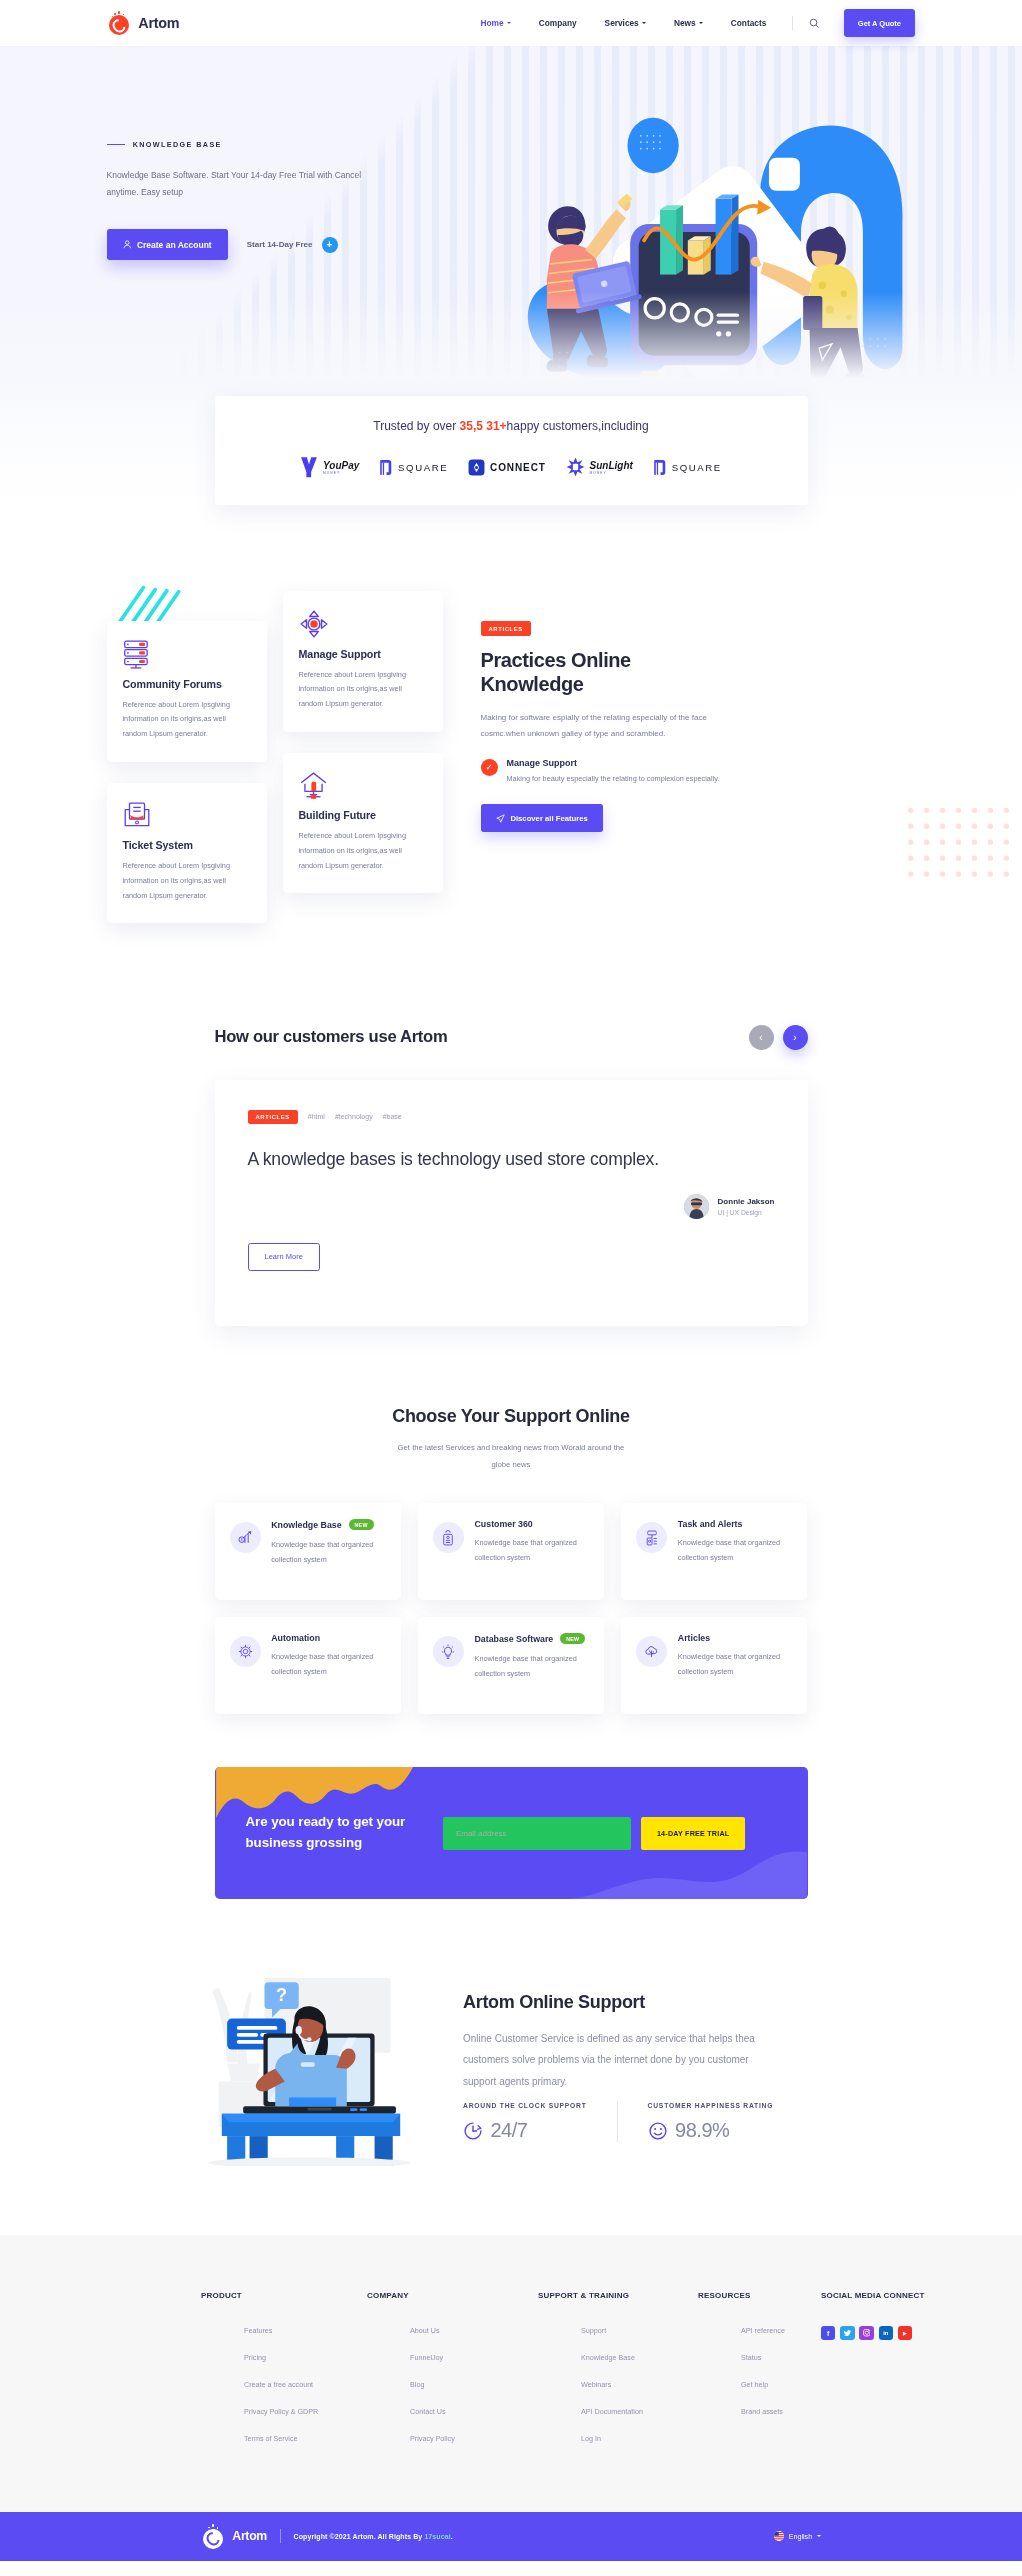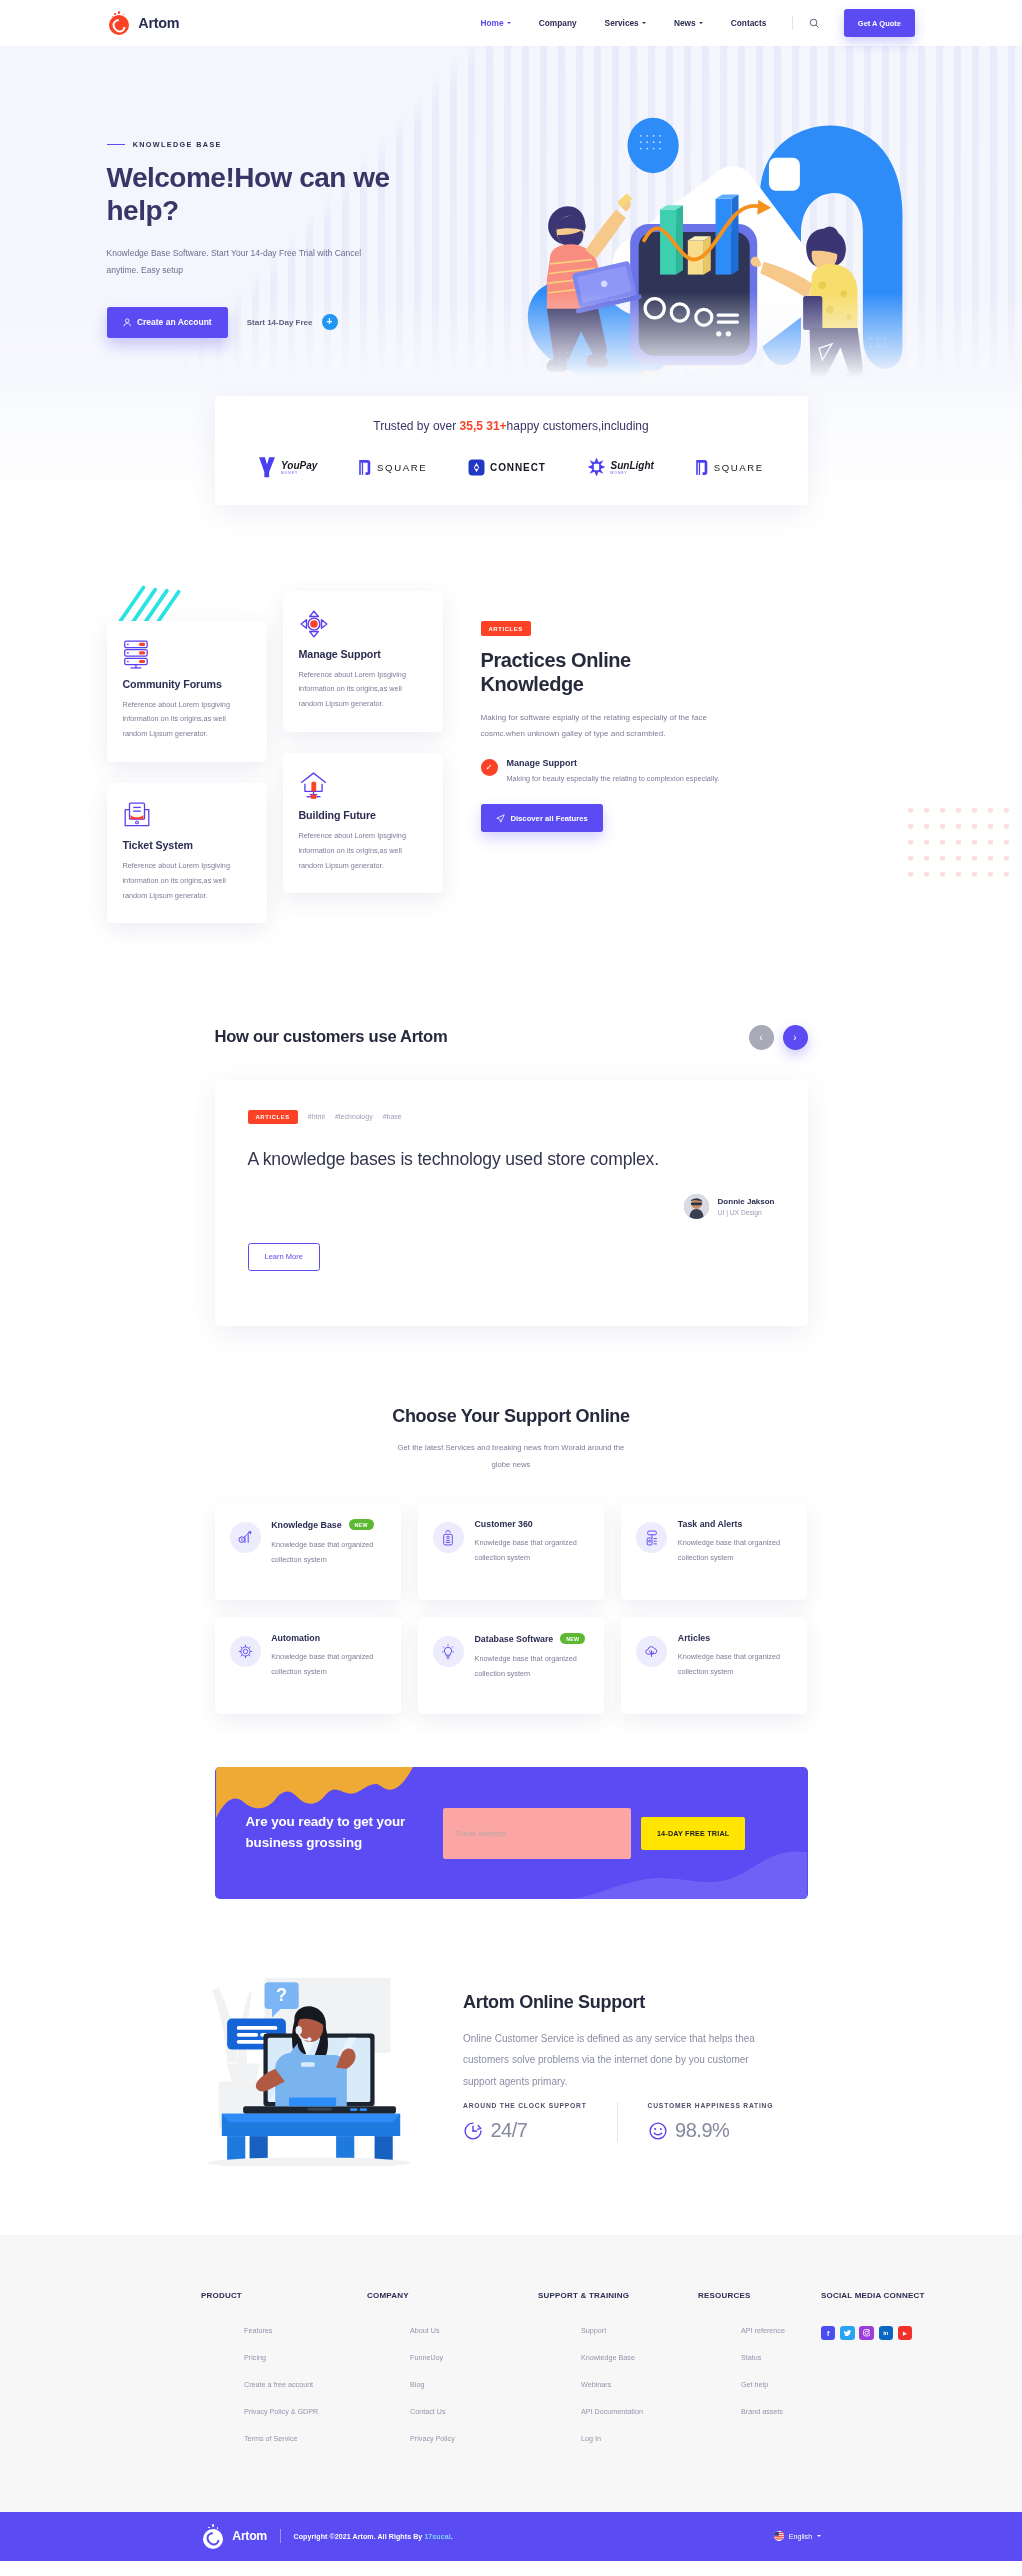--- a/index.html
+++ b/index.html
@@ -83,21 +83,21 @@
 
   
   .trusted-zone { background:linear-gradient(180deg,#fafbfe 0%, #ffffff 60%); padding-bottom:37px; }
   .trusted {
     width:593px; margin:0 auto; background:#fff; border-radius:3.7px;
     box-shadow:0 7.5px 27px rgba(70,75,130,.09); padding:22.4px 21.4px 26px;
     position:relative; top:-18.7px;
   }
   .trusted-head { text-align:center; font-size:12px; color:#3a3566; margin-bottom:23.5px; }
   .trusted-head .hot { color:#fb4226; font-weight:bold; }
-  .logos { display:flex; justify-content:center; align-items:center; gap:41px; }
+  .logos { display:flex; justify-content:center; align-items:center; gap:20px; }
   .logo-item { display:flex; align-items:center; gap:4.8px; }
   .lg-name { font-size:10px; font-weight:bold; color:#16181f; letter-spacing:0.2px; }
   .lg-name.sq { letter-spacing:1.6px; font-weight:normal; font-size:9.6px; }
   .lg-name.cn { letter-spacing:0.9px; font-size:10px; }
   .lg-name.it { font-style:italic; letter-spacing:0; }
   .lg-sub { font-size:3.2px; letter-spacing:1.1px; color:#5a4bf2; }
 
   
   .features { position:relative; padding:31px 0 64px; }
   .feat-inner { width:809px; margin:0 auto; display:flex; align-items:flex-start; position:relative; }
@@ -186,21 +186,21 @@
   .band {
     width:593px; margin:0 auto; background:#5a4bf2; border-radius:4.8px;
     height:132px; position:relative; overflow:hidden; display:flex; align-items:center;
   }
   .band h3 {
     position:relative; z-index:3; color:#fff; font-size:13.4px; font-weight:bold;
     line-height:1.55; margin-left:31px; width:176px; letter-spacing:-0.1px;
   }
   .band-form { position:relative; z-index:3; display:flex; align-items:center; gap:10px; margin-left:21.4px; }
   .email-input {
-    width:188px; height:51px; border:none; border-radius:2.1px; background:#fca5a5;
+    width:188px; height:33px; border:none; border-radius:2.1px; background:#22c55e;
     padding:0 13px; font-size:8px; color:#2b2d52; font-family:"Liberation Sans", sans-serif; outline:none;
   }
   .email-input::placeholder { color:#b3a9a4; }
   .btn-trial {
     background:#ffe500; color:#1c1d22; font-size:7.2px; font-weight:bold;
     letter-spacing:0.2px; height:33px; padding:0 16px; border-radius:2.1px; border:none;
     cursor:pointer; font-family:"Liberation Sans", sans-serif;
   }
 
   
@@ -421,21 +421,20 @@
     </div>
 
     <div class="hero-fade"></div>
 
     <div class="hero-inner">
       <div class="hero-left">
         <div class="kicker">
           <span class="line"></span>
           <span class="txt">KNOWLEDGE BASE</span>
         </div>
-        <h1 class="hero-title">Welcome!How can we help?</h1>
         <p class="hero-sub">Knowledge Base Software. Start Your 14-day Free Trial with Cancel anytime. Easy setup</p>
         <div class="hero-cta">
           <div class="btn-primary">
             <svg width="8.5" height="9" viewBox="0 0 16 17">
               <circle cx="8" cy="5" r="3.4" stroke="#fff" stroke-width="1.6" fill="none"></circle>
               <path d="M2 15.5 C2 11.6 5 10 8 10 C11 10 14 11.6 14 15.5" stroke="#fff" stroke-width="1.6" fill="none"></path>
             </svg>
             <span>Create an Account</span>
           </div>
           <div class="link-secondary">

